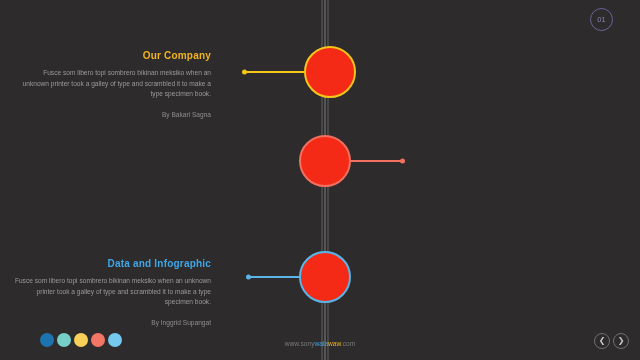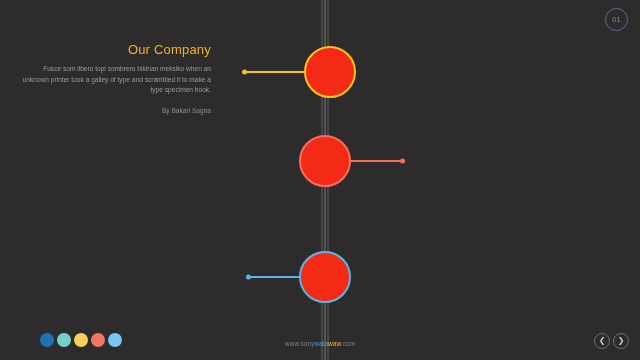--- a/index.html
+++ b/index.html
@@ -70,24 +70,24 @@
   .conn.c1 { left: 243px; top: 71px;  width: 64px; background: #f5c518; }
   .conn.c1 .dot { left: -1px; background: #f5c518; }
   .conn.c2 { left: 348px; top: 160px; width: 56px; background: #f4705e; }
   .conn.c2 .dot { right: -1px; background: #f4705e; }
   .conn.c3 { left: 247px; top: 276px; width: 57px; background: #5ab4e8; }
   .conn.c3 .dot { left: -1px; background: #5ab4e8; }
 
   
   .block { position: absolute; z-index: 4; }
   .block .title {
-    font-size: 13px;
-    font-weight: normal;
+    font-size: 10px;
+    font-weight: bold;
     letter-spacing: .2px;
-    margin: 0 0 7px 0;
+    margin: 8px 0 7px 0;
   }
   .block .body {
     font-size: 6.6px;
     line-height: 10.5px;
     color: #9a9a9c;
     margin: 0;
   }
   .block .author {
     font-size: 6.6px;
     color: #8e8e90;
@@ -99,21 +99,21 @@
 
   .block.b2 { left: 444px; top: 138px; width: 186px; text-align: left; }
   .block.b2 .title { color: #f0432a; }
 
   .block.b3 { left: 10px; top: 250px; width: 201px; text-align: right; }
   .block.b3 .title { color: #3ea7e8; }
 
   
   .badge {
     position: absolute;
-    right: 12px;
+    right: 27px;
     top: 8px;
     width: 21px;
     height: 21px;
     border-radius: 50%;
     border: 1px solid #6c6496;
     color: #8b83b4;
     font-size: 7.5px;
     display: flex;
     align-items: center;
     justify-content: center;
@@ -200,20 +200,25 @@
   <div class="node n2"></div>
   <div class="node n3"></div>
 
   <div class="block b1">
     <p class="title">Our Company</p>
     <p class="body">Fusce som libero topi sombrero bikinan meksiko when an unknown printer took a galley of type and scrambled it to make a type specimen book.</p>
     <p class="author">By Bakari Sagna</p>
   </div>
 
 
+  <div class="block b3">
+    <p class="title">Data and Infographic</p>
+    <p class="body">Fusce som libero topi sombrero bikinan meksiko when an unknown printer took a galley of type and scrambled it to make a type specimen book.</p>
+    <p class="author">By Inggrid Supangat</p>
+  </div>
 
   <div class="badge">01</div>
 
   <div class="dots">
     <span style="background:#1c73b0"></span>
     <span style="background:#76cfc6"></span>
     <span style="background:#f6d059"></span>
     <span style="background:#f37566"></span>
     <span style="background:#76c8ed"></span>
   </div>

